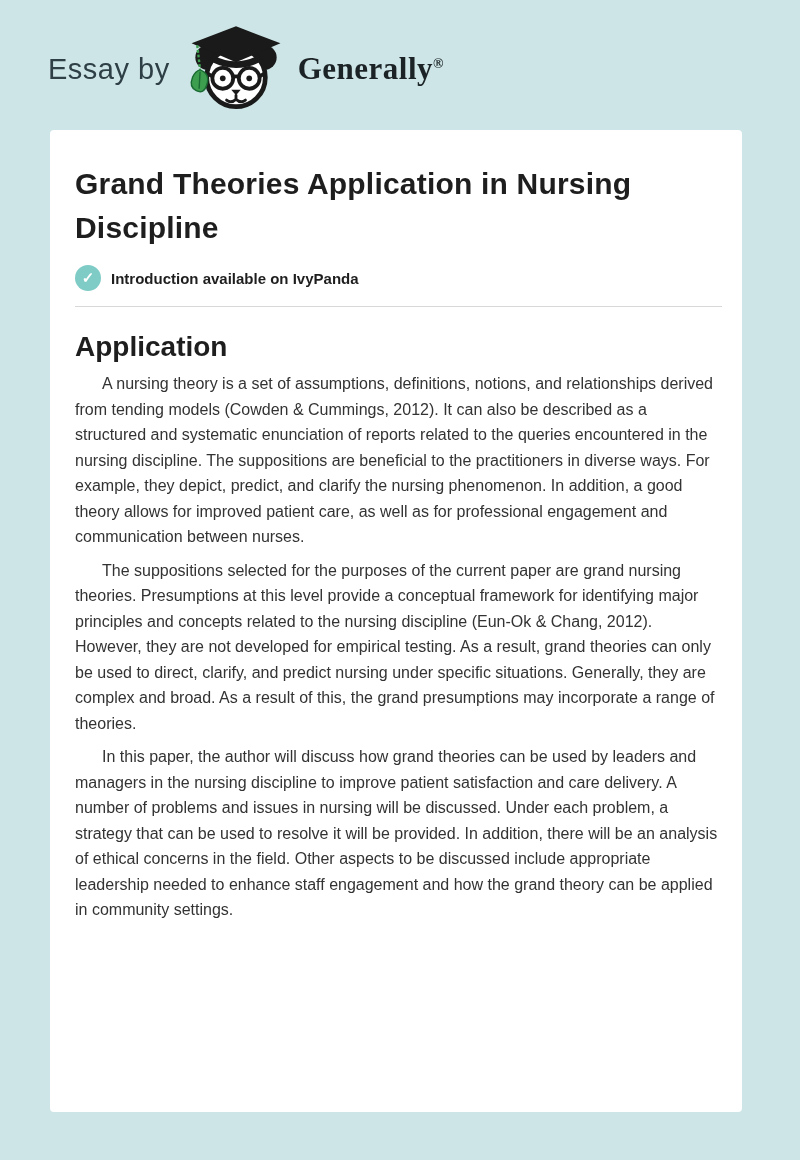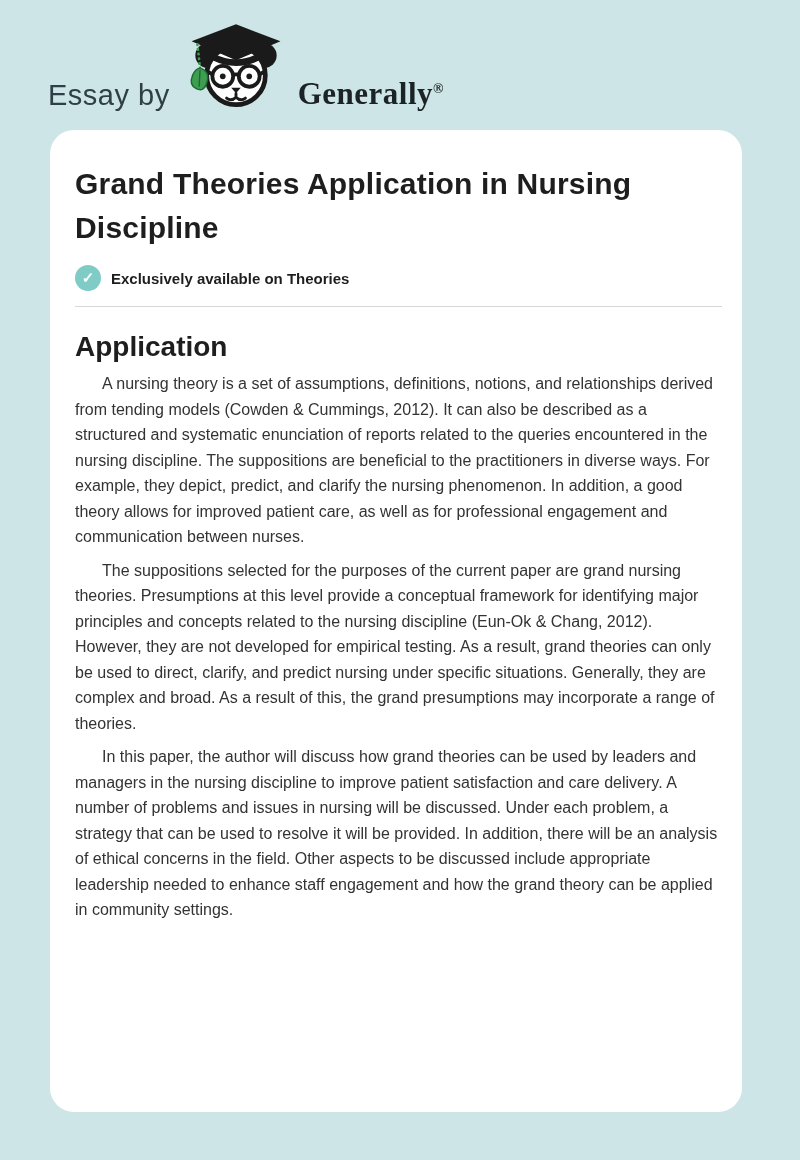--- a/index.html
+++ b/index.html
@@ -6,21 +6,21 @@
   html, body { width: 800px; }
   body {
     width: 800px;
     height: 1160px;
     background: #cde5e6;
     font-family: "Liberation Sans", sans-serif;
     overflow: hidden;
   }
   .site-header {
     display: flex;
-    align-items: flex-end;
+    align-items: center;
     padding: 26px 0 0 48px;
     height: 112px;
   }
   .essay-by {
     font-size: 29px;
     color: #2e3f46;
     letter-spacing: 0.5px;
   }
   .logo-wrap {
     margin: 0 10px 0 14px;
@@ -36,21 +36,21 @@
   }
   .brand sup {
     font-size: 14px;
     vertical-align: super;
   }
   .card {
     width: 692px;
     min-height: 982px;
     margin: 18px 0 0 50px;
     background: #ffffff;
-    border-radius: 24px;
+    border-radius: 4px;
     padding: 32px 20px 40px 25px;
   }
   .essay-title {
     font-size: 30px;
     line-height: 44px;
     font-weight: bold;
     color: #1e1e1e;
     letter-spacing: 0.2px;
     max-width: 640px;
   }
@@ -134,21 +134,21 @@
     </span>
   </span>
   <span class="brand"><span>Generally</span><sup>®</sup></span>
 </header>
 
 <main class="card">
   <h1 class="essay-title">Grand Theories Application in Nursing Discipline</h1>
 
   <div class="badge-row">
     <span class="check-circle">✓</span>
-    <span class="badge-text">Exclusively available on Theories</span>
+    <span class="badge-text">Introduction available on IvyPanda</span>
   </div>
 
   <hr class="divider">
 
   <h2 class="section-heading">Application</h2>
 
   <div class="body-copy">
     <p>A nursing theory is a set of assumptions, definitions, notions, and relationships derived from tending models (Cowden &amp; Cummings, 2012). It can also be described as a structured and systematic enunciation of reports related to the queries encountered in the nursing discipline. The suppositions are beneficial to the practitioners in diverse ways. For example, they depict, predict, and clarify the nursing phenomenon. In addition, a good theory allows for improved patient care, as well as for professional engagement and communication between nurses.</p>
     <p>The suppositions selected for the purposes of the current paper are grand nursing theories. Presumptions at this level provide a conceptual framework for identifying major principles and concepts related to the nursing discipline (Eun-Ok &amp; Chang, 2012). However, they are not developed for empirical testing. As a result, grand theories can only be used to direct, clarify, and predict nursing under specific situations. Generally, they are complex and broad. As a result of this, the grand presumptions may incorporate a range of theories.</p>
     <p>In this paper, the author will discuss how grand theories can be used by leaders and managers in the nursing discipline to improve patient satisfaction and care delivery. A number of problems and issues in nursing will be discussed. Under each problem, a strategy that can be used to resolve it will be provided. In addition, there will be an analysis of ethical concerns in the field. Other aspects to be discussed include appropriate leadership needed to enhance staff engagement and how the grand theory can be applied in community settings.</p>

